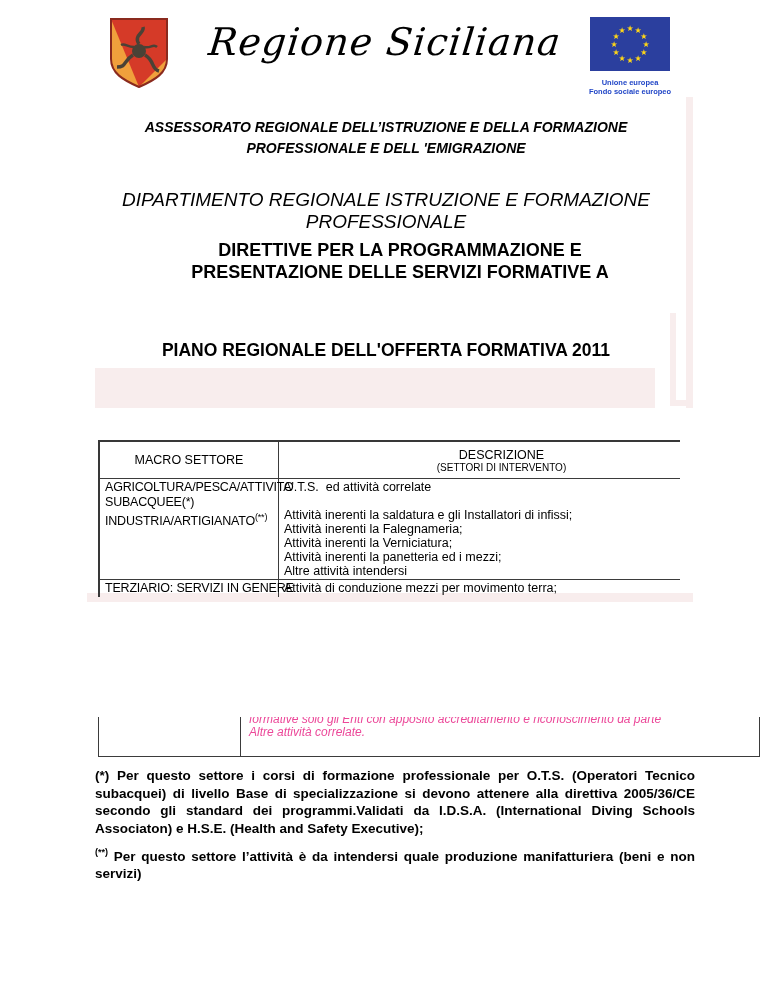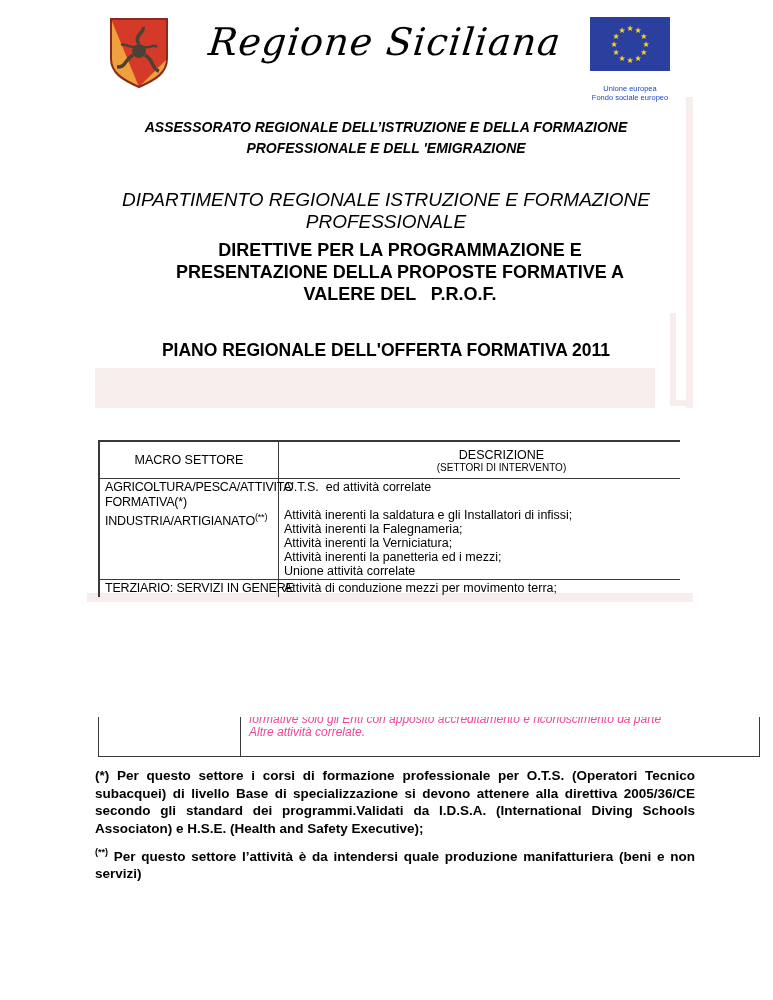--- a/index.html
+++ b/index.html
@@ -10,21 +10,21 @@
   .abs{position:absolute;}
 
   
   .coat{left:103px;top:13px;width:72px;height:80px;}
   .region-script{
     left:185px;top:20px;width:400px;text-align:center;
     font-family:"DejaVu Serif",serif;font-style:italic;font-size:38px;
     transform:skewX(-6deg);white-space:nowrap;letter-spacing:1px;
   }
   .eu-block{left:588px;top:17px;width:84px;text-align:center;}
-  .eu-caption{font-size:7.5px;font-weight:normal;line-height:9px;margin-top:9px;}
+  .eu-caption{font-size:7.5px;font-weight:bold;line-height:9px;margin-top:3px;}
 
   
   .pink{background:#f8eded;}
 
   
   .assessorato{
     left:96px;top:117px;width:580px;text-align:center;
     font-weight:bold;font-style:italic;font-size:14px;line-height:21px;
   }
   .dipartimento{
@@ -140,50 +140,49 @@
 
   <div class="abs assessorato">
     <div>ASSESSORATO REGIONALE DELL’ISTRUZIONE E DELLA FORMAZIONE</div>
     <div>PROFESSIONALE E DELL 'EMIGRAZIONE</div>
   </div>
 
   <div class="abs dipartimento">DIPARTIMENTO REGIONALE ISTRUZIONE E FORMAZIONE PROFESSIONALE</div>
 
   <div class="abs doc-title">
     <div class="pre">DIRETTIVE PER LA PROGRAMMAZIONE E</div>
-    <div class="pre">PRESENTAZIONE DELLA PROPOSTE FORMATIVE A</div>
-    <div class="pre">VALERE DEL   P.R.O.F.</div>
+    <div class="pre">PRESENTAZIONE DELLE SERVIZI FORMATIVE A</div>
   </div>
 
   <div class="abs doc-subtitle">PIANO REGIONALE DELL'OFFERTA FORMATIVA 2011</div>
 
   <div class="abs table-wrap">
     <table class="sectors">
       <tbody>
           <tr>
         <th class="col1 th-cell">MACRO SETTORE</th>
         <th class="th-cell">
           <span class="th-main">DESCRIZIONE</span>
           <span class="th-sub">(SETTORI DI INTERVENTO)</span>
         </th>
       </tr>
       <tr>
         <td class="col1">
           <div class="c1-line">AGRICOLTURA/PESCA/ATTIVITA'</div>
-          <div class="c1-line">FORMATIVA(*)</div>
+          <div class="c1-line">SUBACQUEE(*)</div>
           <div class="c1-line"><span>INDUSTRIA/ARTIGIANATO</span><sup>(**)</sup></div>
         </td>
         <td>
           <div class="c2-line">O.T.S.  ed attività correlate</div>
           <div class="c2-line blank"></div>
           <div class="c2-line">Attività inerenti la saldatura e gli Installatori di infissi;</div>
           <div class="c2-line">Attività inerenti la Falegnameria;</div>
           <div class="c2-line">Attività inerenti la Verniciatura;</div>
           <div class="c2-line">Attività inerenti la panetteria ed i mezzi;</div>
-          <div class="c2-line">Unione attività correlate</div>
+          <div class="c2-line">Altre attività intendersi</div>
         </td>
       </tr>
       <tr>
         <td class="col1">
           <div class="c1-line">TERZIARIO: SERVIZI IN GENERE</div>
         </td>
         <td>
           <div class="r2-line">Attività di conduzione mezzi per movimento terra;</div>
           <div class="r2-line">attività inerenti la carpenteria, la muratura, e le pavimentazione edile;</div>
         </td>

